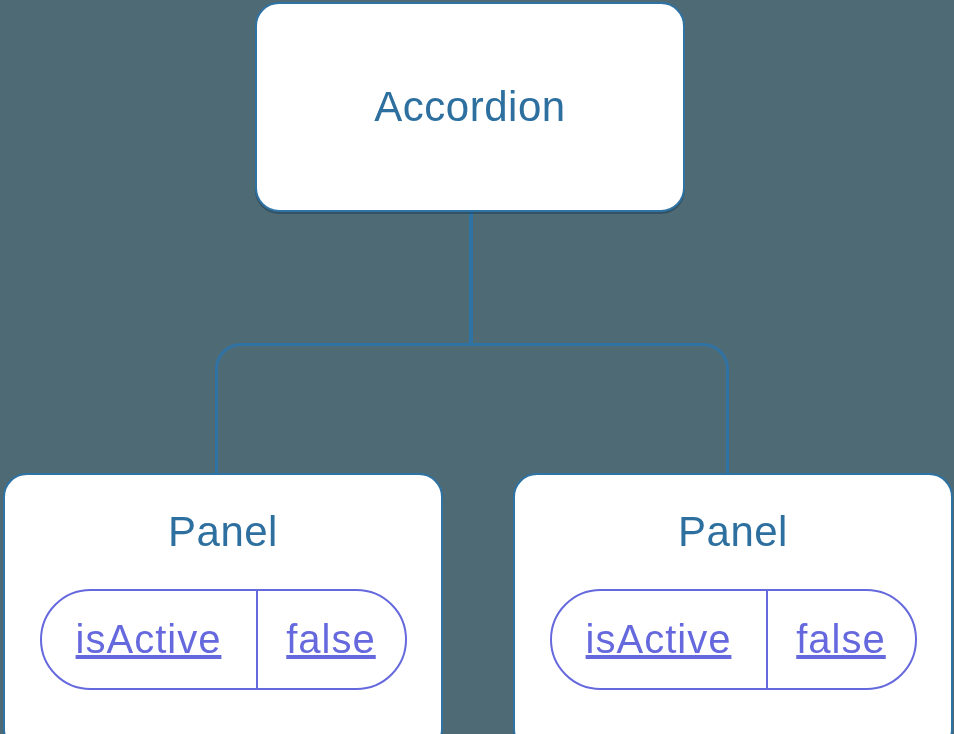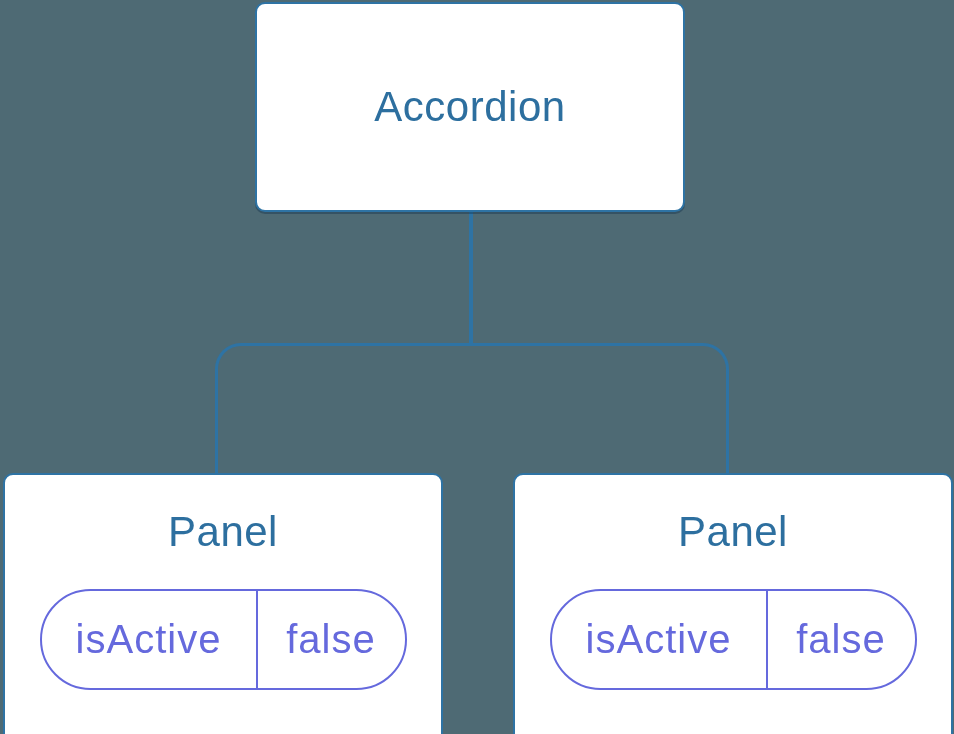--- a/index.html
+++ b/index.html
@@ -12,21 +12,21 @@
     width: 954px;
     height: 734px;
     background: #4e6a74;
     overflow: hidden;
   }
   
   .node {
     position: absolute;
     background: #ffffff;
     border: 2.5px solid #2e73a4;
-    border-radius: 10px;
+    border-radius: 24px;
     box-sizing: border-box;
     box-shadow: 0 2px 0 rgba(18, 48, 76, 0.40);
   }
   .node-label {
     color: #2d6f9f;
     font-size: 42px;
     font-weight: 500;
     letter-spacing: 0.5px;
     white-space: nowrap;
   }
@@ -69,20 +69,21 @@
   }
   .state-cell {
     display: flex;
     align-items: center;
     justify-content: center;
     color: #6569dd;
     font-size: 40px;
     font-weight: 500;
     letter-spacing: 1px;
     white-space: nowrap;
+    text-decoration: underline;
   }
   .state-cell.key {
     width: 214px;
     border-right: 2px solid #6569dd;
   }
   .state-cell.value {
     flex: 1;
   }
   
   .connector-stem {

